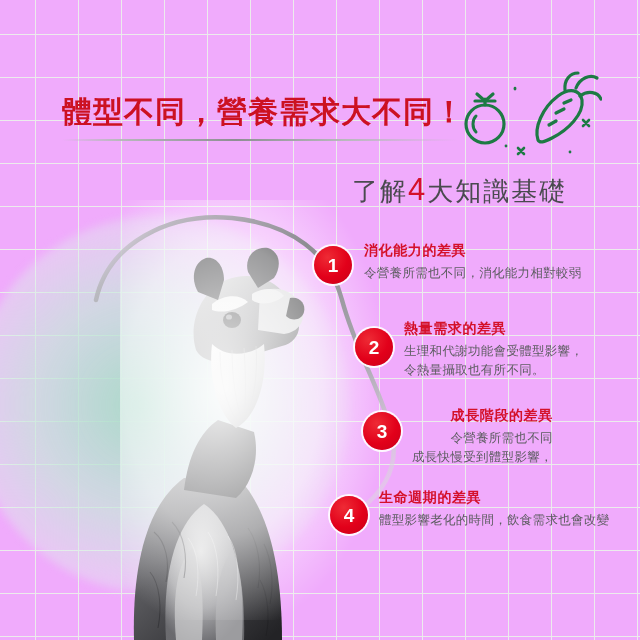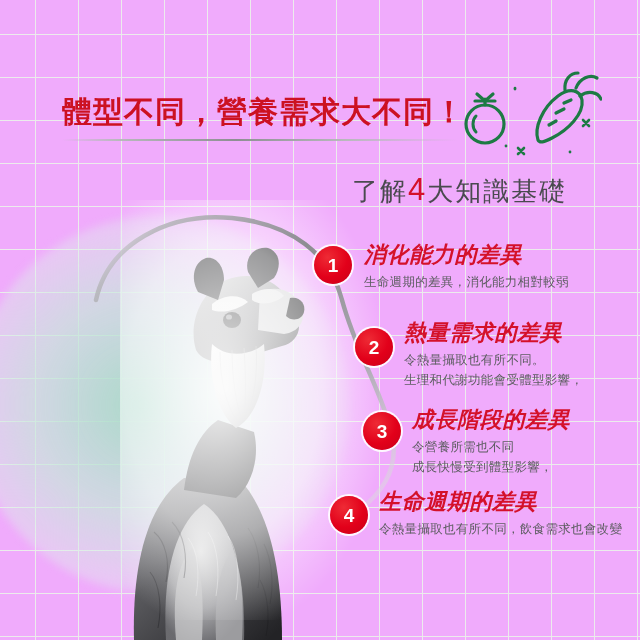--- a/index.html
+++ b/index.html
@@ -132,45 +132,44 @@
     color: #ffffff;
     font-size: 19px;
     font-weight: bold;
     display: flex;
     align-items: center;
     justify-content: center;
     line-height: 1;
   }
   .item-text { position: absolute; }
   .item-title {
-    font-size: 22px;
+    font-size: 14px;
     font-weight: bold;
     color: #d4112a;
     letter-spacing: 0.6px;
     white-space: nowrap;
     line-height: 1.2;
-    font-style: italic;
   }
   .item-body {
     margin-top: 5px;
     font-size: 12.5px;
     color: #5c5c60;
     letter-spacing: 0.3px;
     line-height: 1.55;
     white-space: nowrap;
   }
 
   #item-1 .badge { left: 314px; top: 246px; }
   #item-1 .item-text { left: 364px; top: 242px; }
 
   #item-2 .badge { left: 355px; top: 328px; }
   #item-2 .item-text { left: 404px; top: 320px; }
 
   #item-3 .badge { left: 363px; top: 412px; }
-  #item-3 .item-text { left: 412px; top: 407px; }
+  #item-3 .item-text { left: 412px; top: 407px; text-align: right; }
 
   #item-4 .badge { left: 330px; top: 496px; }
   #item-4 .item-text { left: 379px; top: 489px; }
 </style>
 </head>
 <body>
 
 <div id="canvas">
 
   <div id="grid-bg"></div>
@@ -314,50 +313,50 @@
 
   <div id="subtitle">
     <span>了解</span><span class="accent">4</span><span>大知識基礎</span>
   </div>
 
   <div class="item" id="item-1">
     <div class="badge">1</div>
     <div class="item-text">
       <div class="item-title">消化能力的差異</div>
       <div class="item-body">
-        <div>生命週期的差異，消化能力相對較弱</div>
+        <div>令營養所需也不同，消化能力相對較弱</div>
       </div>
     </div>
   </div>
 
   <div class="item" id="item-2">
     <div class="badge">2</div>
     <div class="item-text">
       <div class="item-title">熱量需求的差異</div>
       <div class="item-body">
+        <div>生理和代謝功能會受體型影響，</div>
         <div>令熱量攝取也有所不同。</div>
-        <div>生理和代謝功能會受體型影響，</div>
       </div>
     </div>
   </div>
 
   <div class="item" id="item-3">
     <div class="badge">3</div>
     <div class="item-text">
       <div class="item-title">成長階段的差異</div>
       <div class="item-body">
         <div>令營養所需也不同</div>
         <div>成長快慢受到體型影響，</div>
       </div>
     </div>
   </div>
 
   <div class="item" id="item-4">
     <div class="badge">4</div>
     <div class="item-text">
       <div class="item-title">生命週期的差異</div>
       <div class="item-body">
-        <div>令熱量攝取也有所不同，飲食需求也會改變</div>
+        <div>體型影響老化的時間，飲食需求也會改變</div>
       </div>
     </div>
   </div>
 
 </div>
 
 </body></html>

